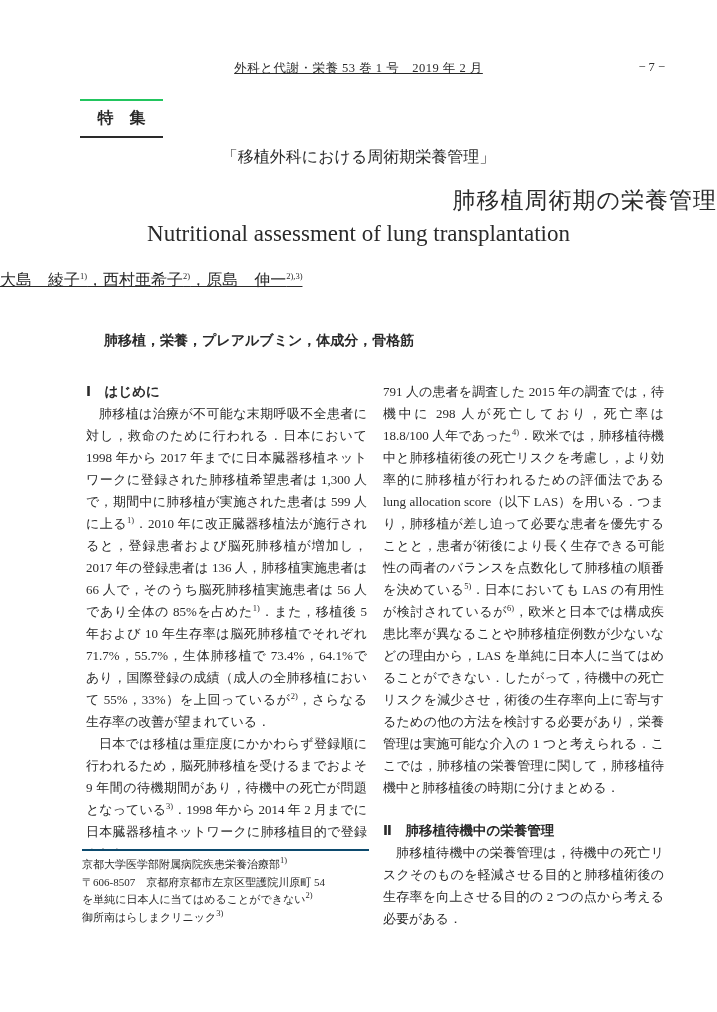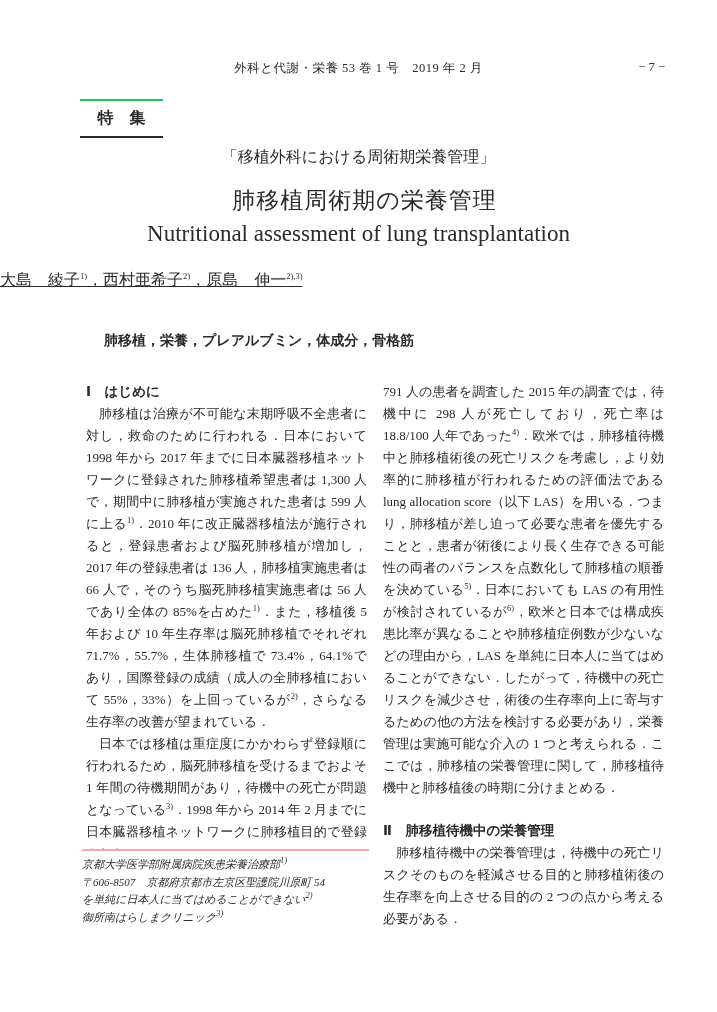--- a/index.html
+++ b/index.html
@@ -8,36 +8,36 @@
     width: 717px; height: 1012px;
     background: #ffffff;
     color: #2a2a2a;
     font-family: "Liberation Serif", "DejaVu Serif", serif;
     overflow: hidden;
   }
   .running-header {
     position: absolute; top: 60px; left: 0; right: 0;
     height: 18px; font-size: 12.5px;
   }
-  .journal-line { position: absolute; left: 0; right: 0; text-align: center; letter-spacing: 0.5px; }
+  .journal-line { position: absolute; left: 0; right: 0; text-align: center; letter-spacing: 0.5px; text-decoration: underline; }
   .page-number { position: absolute; right: 52px; top: 0; }
   .feature-box {
     position: absolute; top: 99px; left: 80px; width: 83px;
     border-top: 2px solid #22c55e; border-bottom: 2px solid #2a2a2a;
     padding: 7px 0; text-align: center;
     font-family: "Liberation Sans", "DejaVu Sans", sans-serif;
     font-weight: bold; font-size: 16px;
   }
   .series-title {
     position: absolute; top: 147px; left: 0; right: 0;
     text-align: center; font-size: 16px;
   }
   .main-title {
     position: absolute; top: 185px; left: 12px; right: 0;
-    text-align: center; font-size: 23px; letter-spacing: 1px;
+    text-align: right; font-size: 23px; letter-spacing: 1px;
   }
   .english-title {
     position: absolute; top: 221px; left: 0; right: 0;
     text-align: center; font-size: 23px;
   }
   .authors {
     position: absolute; top: 270px; left: 0; right: 0;
     text-align: left; font-size: 16px; text-decoration: underline;
   }
   .keywords {
@@ -55,23 +55,23 @@
   .section-heading {
     font-family: "Liberation Sans", "DejaVu Sans", sans-serif;
     font-weight: bold; font-size: 13.5px; line-height: 22px;
     margin: 0; text-align: left;
   }
   .section-heading.second { margin-top: 21px; }
   sup { font-size: 8.5px; vertical-align: super; line-height: 0; }
   .footnote-block {
     position: absolute; top: 849px; left: 82px; width: 287px;
     background: #ffffff;
-    border-top: 2px solid #fca5a5;
+    border-top: 2px solid #0c4a6e;
     padding-top: 5px;
-    font-size: 11px; line-height: 17.5px; font-style: italic;
+    font-size: 11px; line-height: 17.5px;
   }
   .footnote-line { white-space: nowrap; }
 </style>
 </head>
 <body>
 
 <div class="page">
 
   <div class="running-header">
     <div class="journal-line">外科と代謝・栄養 53 巻 1 号　2019 年 2 月</div>
@@ -90,21 +90,21 @@
 
   <div class="authors"><span>大島　綾子</span><sup>1)</sup><span>，西村亜希子</span><sup>2)</sup><span>，原島　伸一</span><sup>2),3)</sup></div>
 
   <div class="keywords">肺移植，栄養，プレアルブミン，体成分，骨格筋</div>
 
   <div class="columns">
 
     <div class="col">
       <h2 class="section-heading">Ⅰ　はじめに</h2>
       <p class="indent"><span>肺移植は治療が不可能な末期呼吸不全患者に対し，救命のために行われる．日本において 1998 年から 2017 年までに日本臓器移植ネットワークに登録された肺移植希望患者は 1,300 人で，期間中に肺移植が実施された患者は 599 人に上る</span><sup>1)</sup><span>．2010 年に改正臓器移植法が施行されると，登録患者および脳死肺移植が増加し，2017 年の登録患者は 136 人，肺移植実施患者は 66 人で，そのうち脳死肺移植実施患者は 56 人であり全体の 85%を占めた</span><sup>1)</sup><span>．また，移植後 5 年および 10 年生存率は脳死肺移植でそれぞれ 71.7%，55.7%，生体肺移植で 73.4%，64.1%であり，国際登録の成績（成人の全肺移植において 55%，33%）を上回っているが</span><sup>2)</sup><span>，さらなる生存率の改善が望まれている．</span></p>
-      <p class="indent"><span>日本では移植は重症度にかかわらず登録順に行われるため，脳死肺移植を受けるまでおよそ 1 年間の待機期間があり，待機中の死亡が問題となっている</span><sup>3)</sup><span>．1998 年から 2014 年 2 月までに日本臓器移植ネットワークに肺移植目的で登録された</span></p>
+      <p class="indent"><span>日本では移植は重症度にかかわらず登録順に行われるため，脳死肺移植を受けるまでおよそ 9 年間の待機期間があり，待機中の死亡が問題となっている</span><sup>3)</sup><span>．1998 年から 2014 年 2 月までに日本臓器移植ネットワークに肺移植目的で登録された</span></p>
     </div>
 
     <div class="col">
       <p><span>791 人の患者を調査した 2015 年の調査では，待機中に 298 人が死亡しており，死亡率は 18.8/100 人年であった</span><sup>4)</sup><span>．欧米では，肺移植待機中と肺移植術後の死亡リスクを考慮し，より効率的に肺移植が行われるための評価法である lung allocation score（以下 LAS）を用いる．つまり，肺移植が差し迫って必要な患者を優先することと，患者が術後により長く生存できる可能性の両者のバランスを点数化して肺移植の順番を決めている</span><sup>5)</sup><span>．日本においても LAS の有用性が検討されているが</span><sup>6)</sup><span>，欧米と日本では構成疾患比率が異なることや肺移植症例数が少ないなどの理由から，LAS を単純に日本人に当てはめることができない．したがって，待機中の死亡リスクを減少させ，術後の生存率向上に寄与するための他の方法を検討する必要があり，栄養管理は実施可能な介入の 1 つと考えられる．ここでは，肺移植の栄養管理に関して，肺移植待機中と肺移植後の時期に分けまとめる．</span></p>
       <h2 class="section-heading second">Ⅱ　肺移植待機中の栄養管理</h2>
       <p class="indent"><span>肺移植待機中の栄養管理は，待機中の死亡リスクそのものを軽減させる目的と肺移植術後の生存率を向上させる目的の 2 つの点から考える必要がある．</span></p>
     </div>
 
   </div>
 

